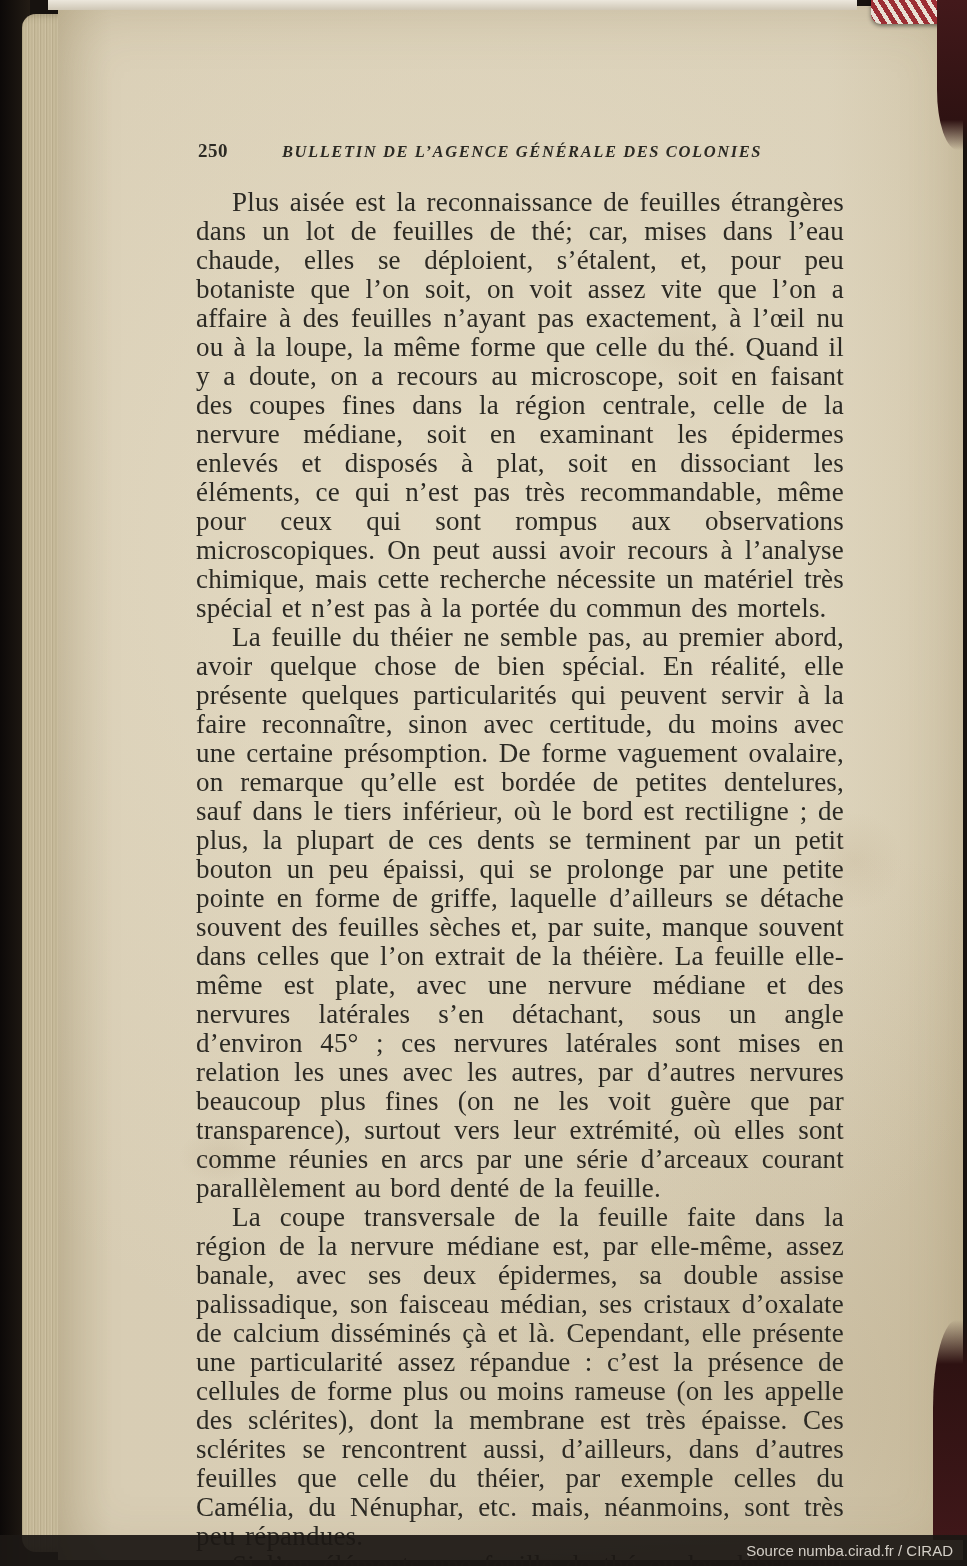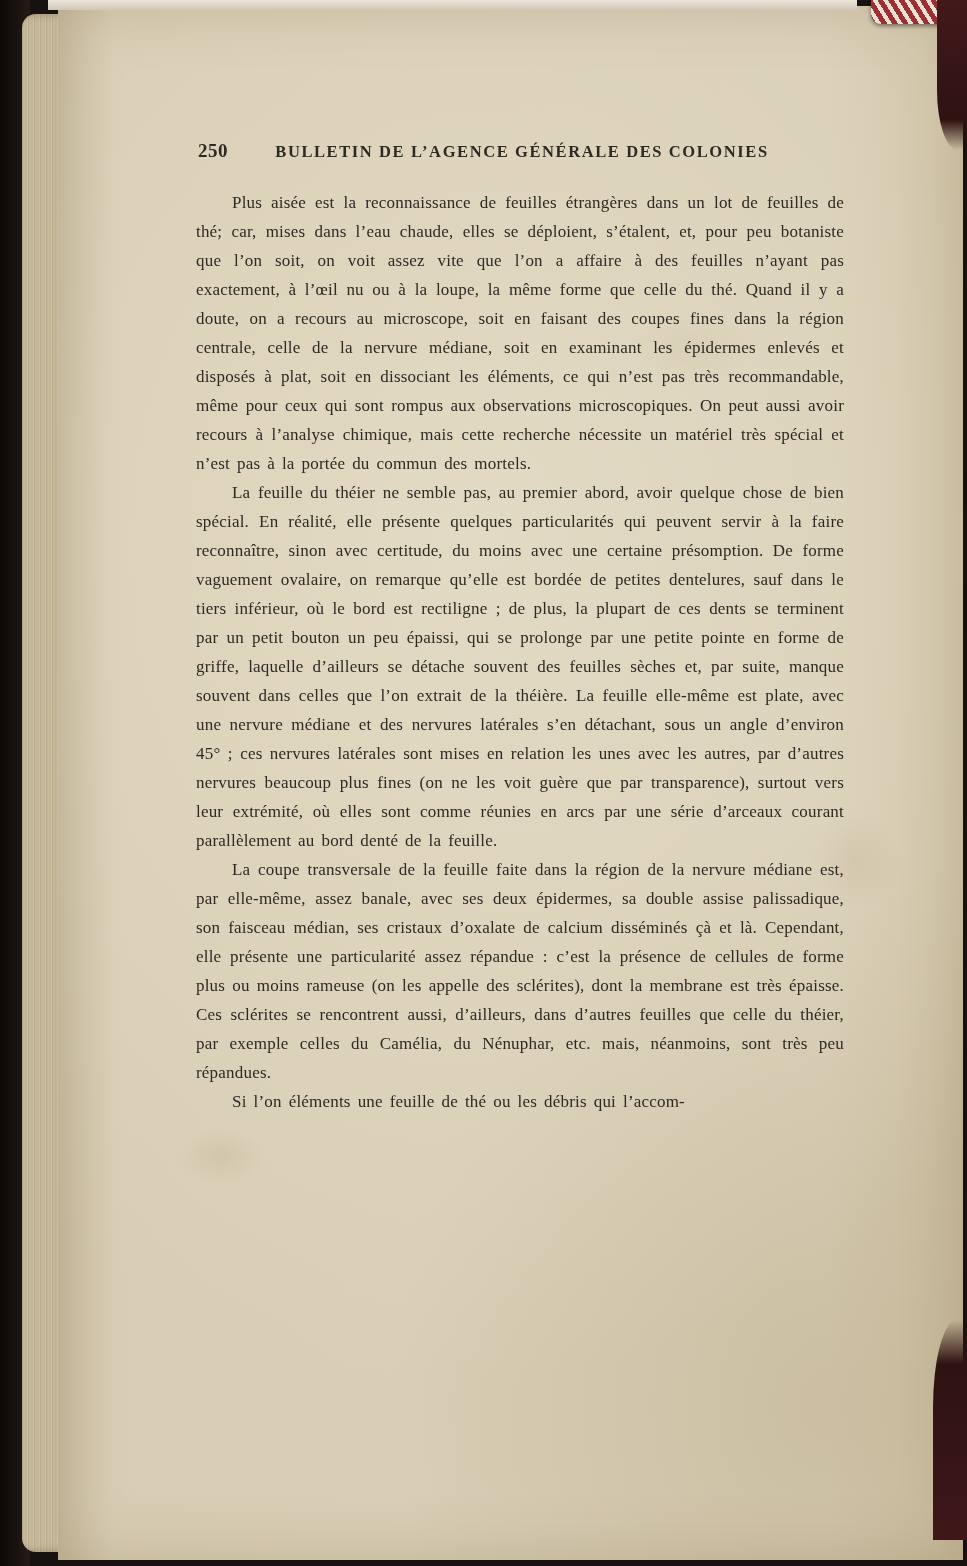--- a/index.html
+++ b/index.html
@@ -105,27 +105,28 @@
     letter-spacing: .5px;
   }
   .running-title {
     flex: 1;
     text-align: center;
     font-size: 16.5px;
     font-weight: bold;
     letter-spacing: 1.6px;
     padding-right: 28px;
     white-space: nowrap;
+    font-style: italic;
   }
   .body-text {
     margin-top: 26px;
   }
   .body-text p {
     margin: 0;
-    font-size: 17px;
+    font-size: 27px;
     line-height: 29px;
     text-align: justify;
     text-indent: 36px;
     word-spacing: 2.5px;
     letter-spacing: .2px;
   }
   
   .source-bar {
     position: absolute;
     left: 0; right: 0; bottom: 0;
@@ -162,14 +163,17 @@
       <span class="running-title">BULLETIN DE L’AGENCE GÉNÉRALE DES COLONIES</span>
     </div>
     <div class="body-text">
       <p>Plus aisée est la reconnaissance de feuilles étrangères dans un lot de feuilles de thé; car, mises dans l’eau chaude, elles se déploient, s’étalent, et, pour peu botaniste que l’on soit, on voit assez vite que l’on a affaire à des feuilles n’ayant pas exactement, à l’œil nu ou à la loupe, la même forme que celle du thé. Quand il y a doute, on a recours au microscope, soit en faisant des coupes fines dans la région centrale, celle de la nervure médiane, soit en examinant les épidermes enlevés et disposés à plat, soit en dissociant les éléments, ce qui n’est pas très recommandable, même pour ceux qui sont rompus aux observations microscopiques. On peut aussi avoir recours à l’analyse chimique, mais cette recherche nécessite un matériel très spécial et n’est pas à la portée du commun des mortels.</p>
       <p>La feuille du théier ne semble pas, au premier abord, avoir quelque chose de bien spécial. En réalité, elle présente quelques particularités qui peuvent servir à la faire reconnaître, sinon avec certitude, du moins avec une certaine présomption. De forme vaguement ovalaire, on remarque qu’elle est bordée de petites dentelures, sauf dans le tiers inférieur, où le bord est rectiligne ; de plus, la plupart de ces dents se terminent par un petit bouton un peu épaissi, qui se prolonge par une petite pointe en forme de griffe, laquelle d’ailleurs se détache souvent des feuilles sèches et, par suite, manque souvent dans celles que l’on extrait de la théière. La feuille elle-même est plate, avec une nervure médiane et des nervures latérales s’en détachant, sous un angle d’environ 45° ; ces nervures latérales sont mises en relation les unes avec les autres, par d’autres nervures beaucoup plus fines (on ne les voit guère que par transparence), surtout vers leur extrémité, où elles sont comme réunies en arcs par une série d’arceaux courant parallèlement au bord denté de la feuille.</p>
       <p>La coupe transversale de la feuille faite dans la région de la nervure médiane est, par elle-même, assez banale, avec ses deux épidermes, sa double assise palissadique, son faisceau médian, ses cristaux d’oxalate de calcium disséminés çà et là. Cependant, elle présente une particularité assez répandue : c’est la présence de cellules de forme plus ou moins rameuse (on les appelle des sclérites), dont la membrane est très épaisse. Ces sclérites se rencontrent aussi, d’ailleurs, dans d’autres feuilles que celle du théier, par exemple celles du Camélia, du Nénuphar, etc. mais, néanmoins, sont très peu répandues.</p>
       <p>Si l’on éléments  une feuille de thé ou les débris qui l’accom-</p>
     </div>
   </div>
 
+  <div class="source-bar">
+    <span>Source numba.cirad.fr / CIRAD</span>
+  </div>
 
 </div>
 
 </body></html>

